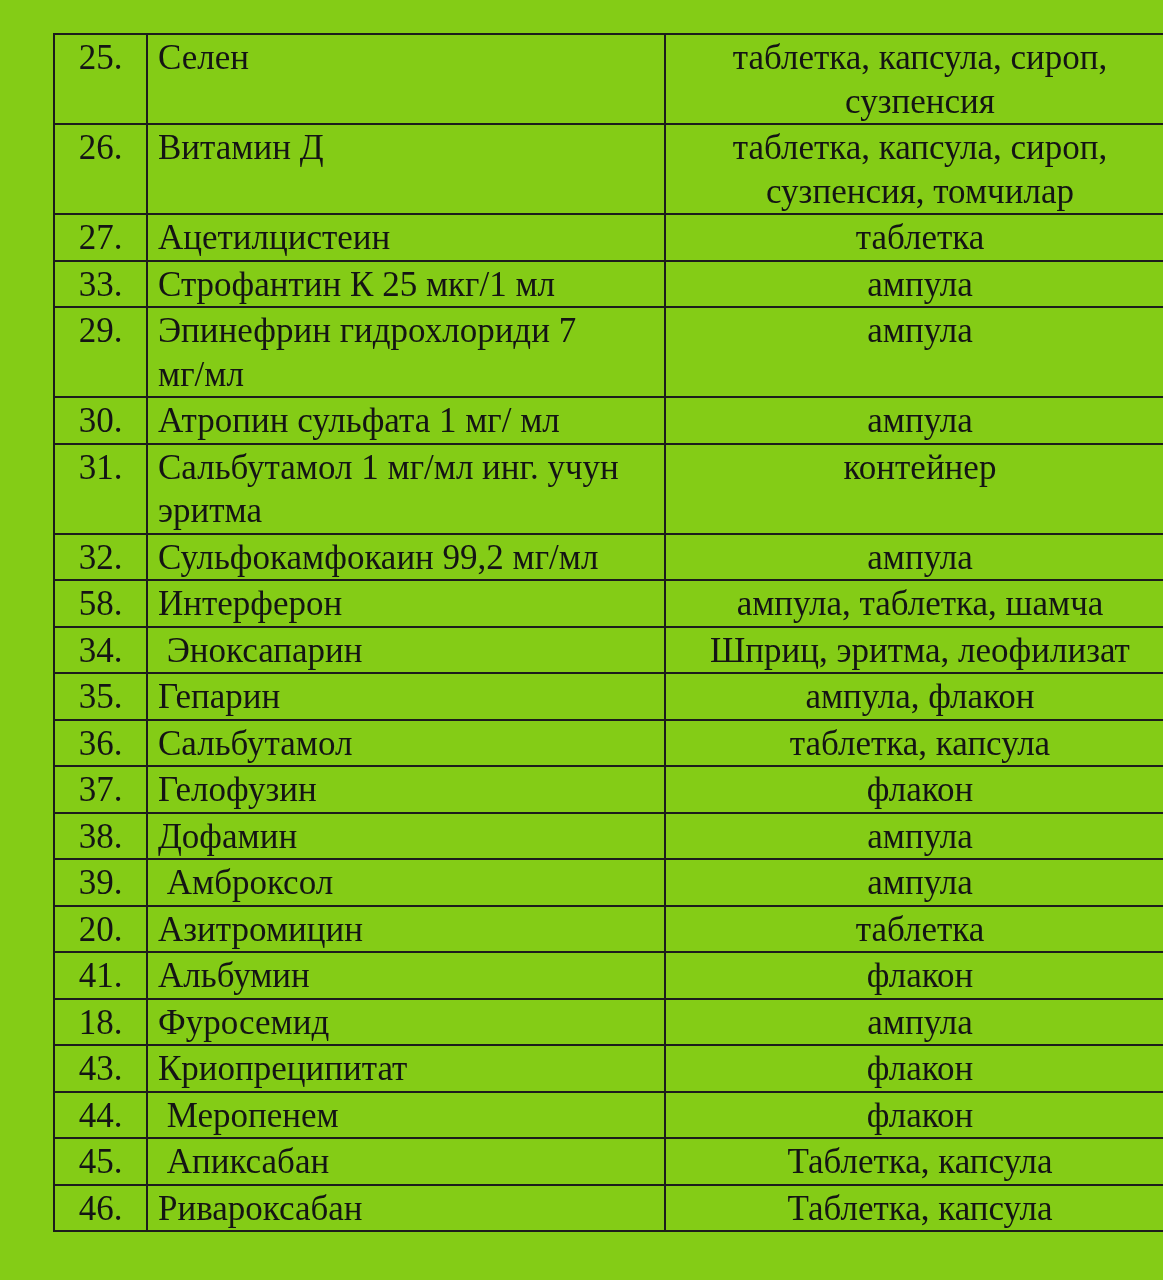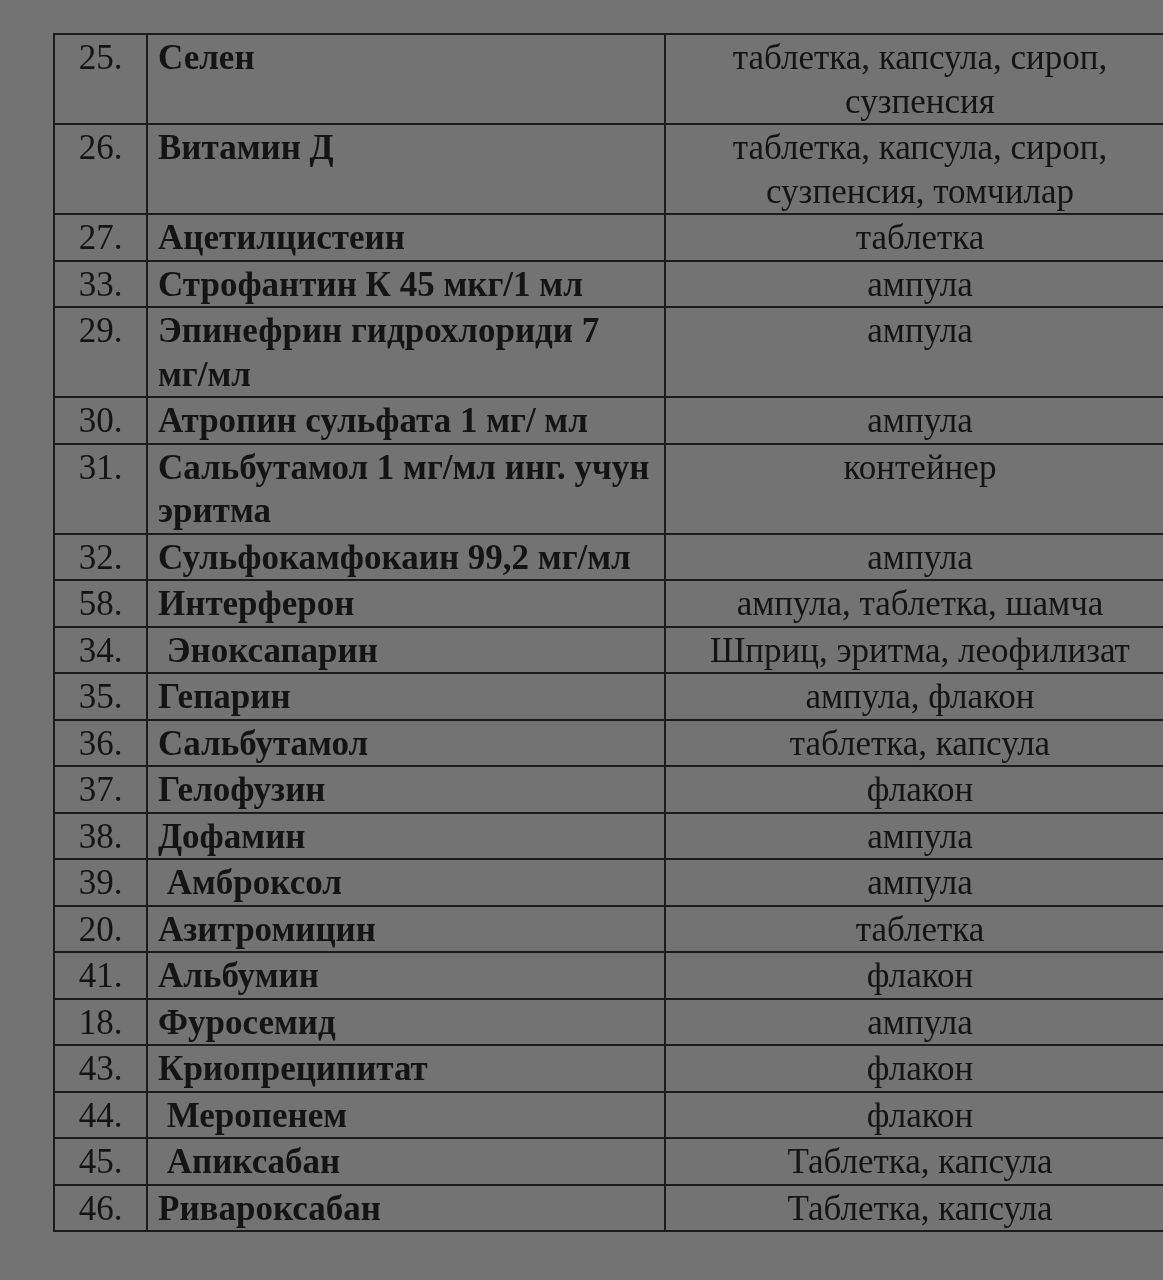--- a/index.html
+++ b/index.html
@@ -11,21 +11,21 @@
     width: 1163px;
     height: 1280px;
     font-family: "Liberation Serif", "DejaVu Serif", serif;
     color: #141414;
     overflow: hidden;
   }
   .page {
     position: relative;
     width: 1163px;
     height: 1280px;
-    background: #737373;
+    background: #84cc16;
   }
   table.med-table {
     position: absolute;
     left: 53px;
     top: 33px;
     width: 1057px;
     border-collapse: collapse;
     table-layout: fixed;
   }
   table.med-table td {
@@ -39,21 +39,20 @@
   }
   td.col-number {
     width: 71px;
     text-align: center;
     padding-left: 2px;
     padding-right: 2px;
   }
   td.col-name {
     width: 496px;
     text-align: left;
-    font-weight: bold;
   }
   td.col-form {
     width: 488px;
     text-align: center;
   }
 </style>
 </head>
 <body>
 
 <div class="page">
@@ -71,21 +70,21 @@
           <td class="col-form">таблетка, капсула, сироп,
 сузпенсия, томчилар</td>
         </tr>
         <tr>
           <td class="col-number">27.</td>
           <td class="col-name">Ацетилцистеин</td>
           <td class="col-form">таблетка</td>
         </tr>
         <tr>
           <td class="col-number">33.</td>
-          <td class="col-name">Строфантин К 45 мкг/1 мл</td>
+          <td class="col-name">Строфантин К 25 мкг/1 мл</td>
           <td class="col-form">ампула</td>
         </tr>
         <tr>
           <td class="col-number">29.</td>
           <td class="col-name">Эпинефрин гидрохлориди 7
 мг/мл</td>
           <td class="col-form">ампула</td>
         </tr>
         <tr>
           <td class="col-number">30.</td>

